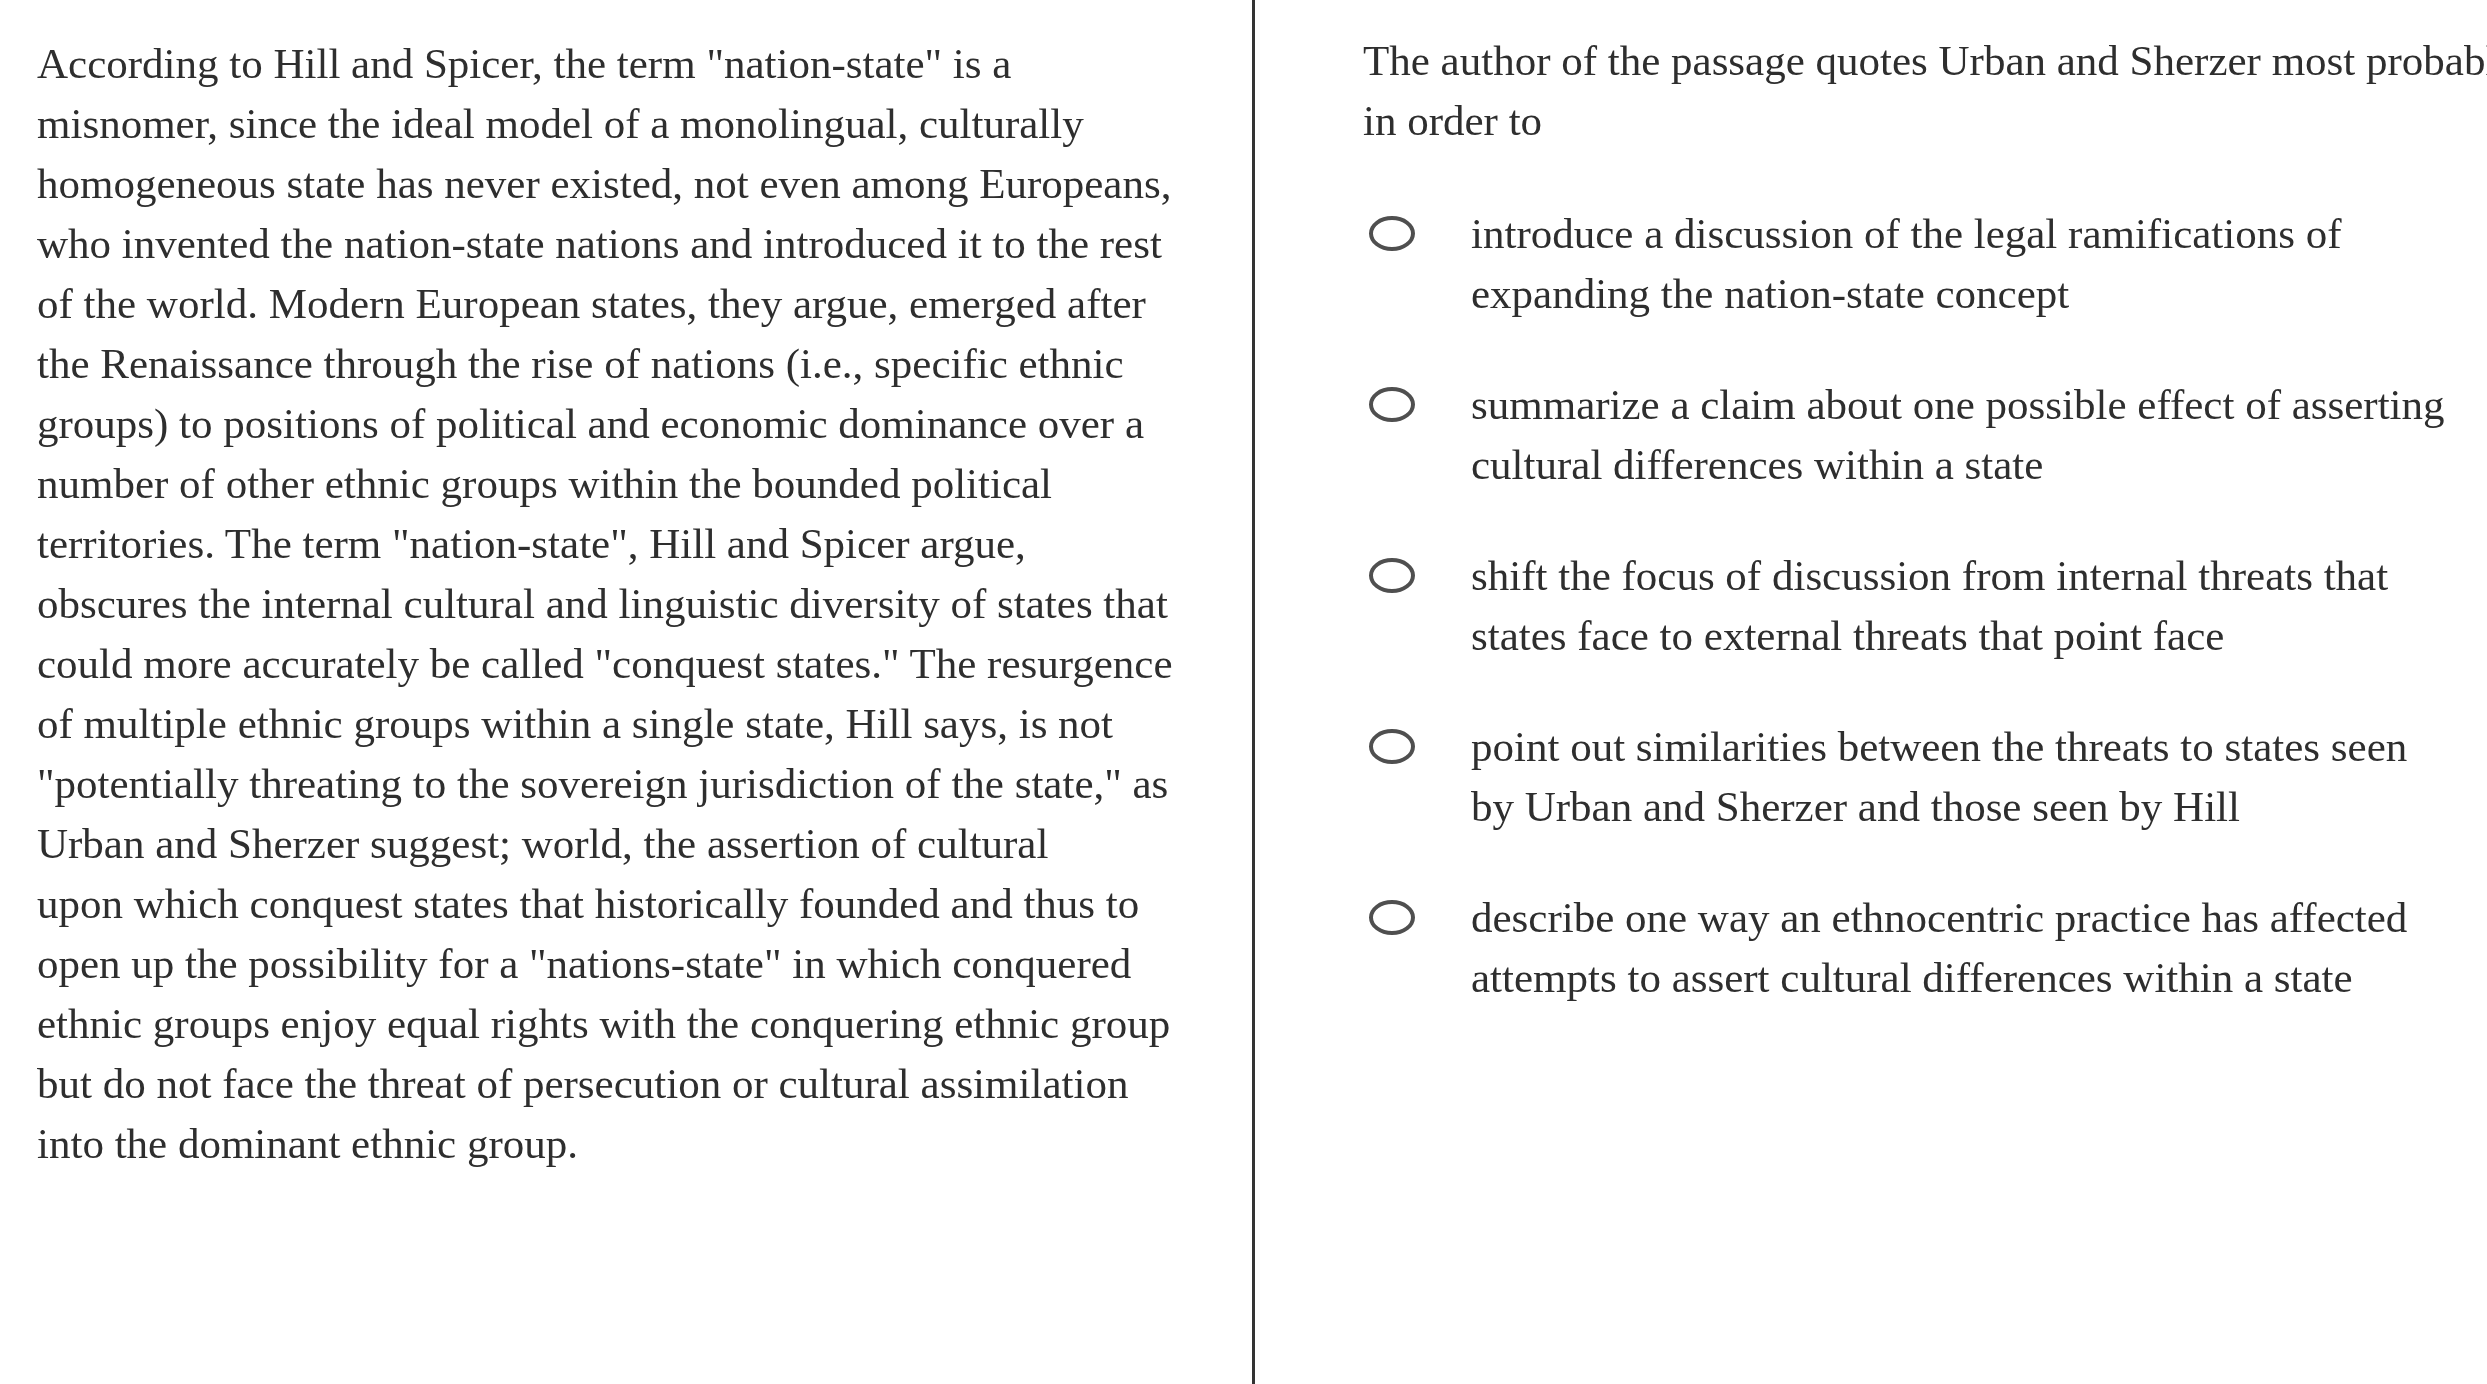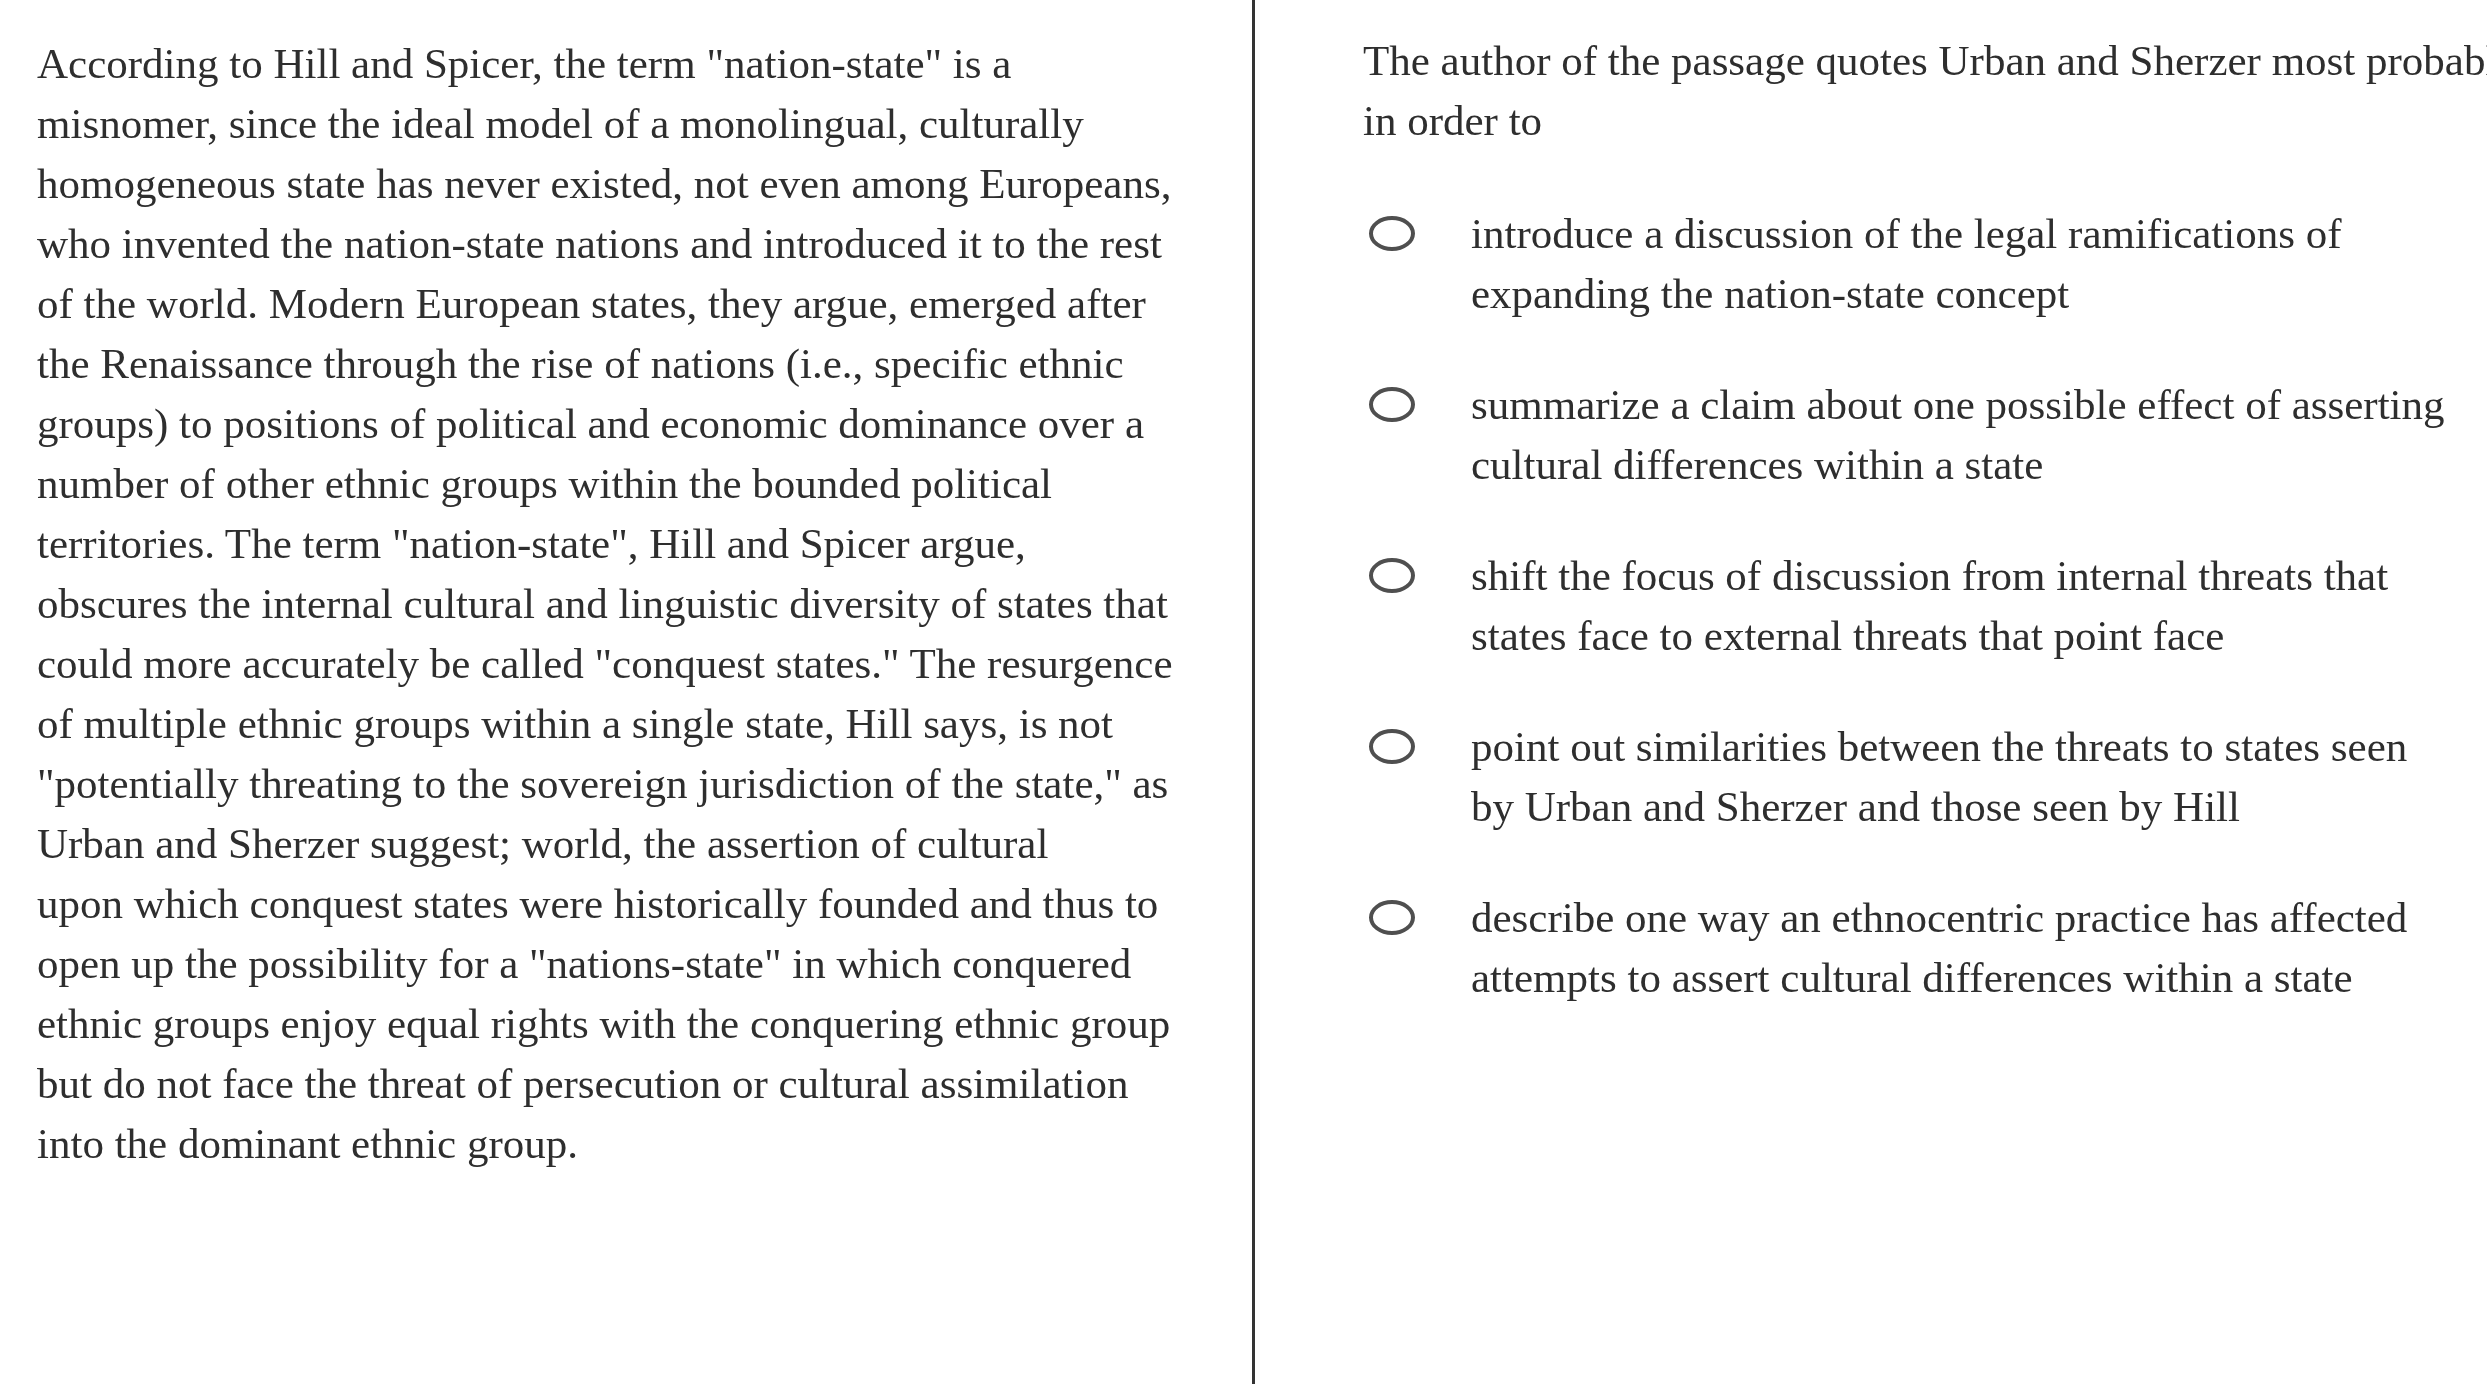--- a/index.html
+++ b/index.html
@@ -82,21 +82,21 @@
   <div class="passage-line">of the world. Modern European states, they argue, emerged after</div>
   <div class="passage-line">the Renaissance through the rise of nations (i.e., specific ethnic</div>
   <div class="passage-line">groups) to positions of political and economic dominance over a</div>
   <div class="passage-line">number of other ethnic groups within the bounded political</div>
   <div class="passage-line">territories. The term "nation-state", Hill and Spicer argue,</div>
   <div class="passage-line">obscures the internal cultural and linguistic diversity of states that</div>
   <div class="passage-line">could more accurately be called "conquest states." The resurgence</div>
   <div class="passage-line">of multiple ethnic groups within a single state, Hill says, is not</div>
   <div class="passage-line">"potentially threating to the sovereign jurisdiction of the state," as</div>
   <div class="passage-line">Urban and Sherzer suggest; world, the assertion of cultural</div>
-  <div class="passage-line">upon which conquest states were historically founded and thus to</div>
+  <div class="passage-line">upon which conquest states that historically founded and thus to</div>
   <div class="passage-line">open up the possibility for a "nations-state" in which conquered</div>
   <div class="passage-line">ethnic groups enjoy equal rights with the conquering ethnic group</div>
   <div class="passage-line">but do not face the threat of persecution or cultural assimilation</div>
   <div class="passage-line">into the dominant ethnic group.</div>
 </div>
 
 <div class="divider"></div>
 
 <div class="question-panel">
 

